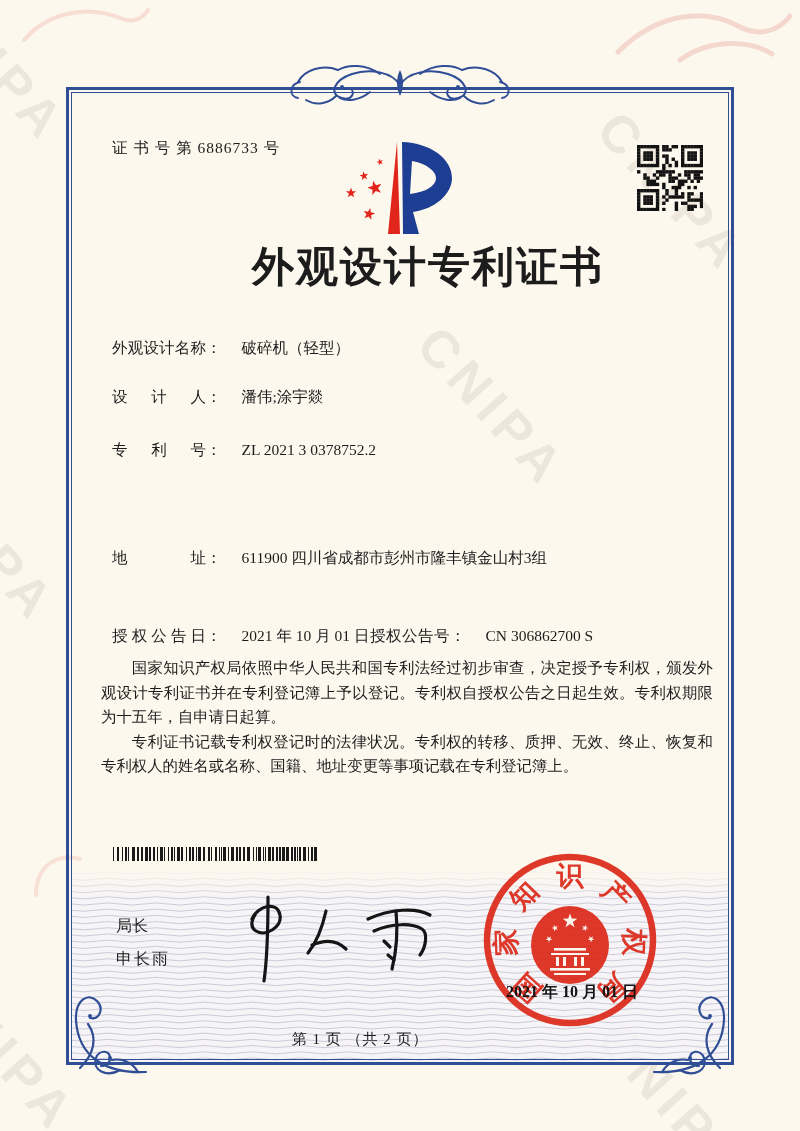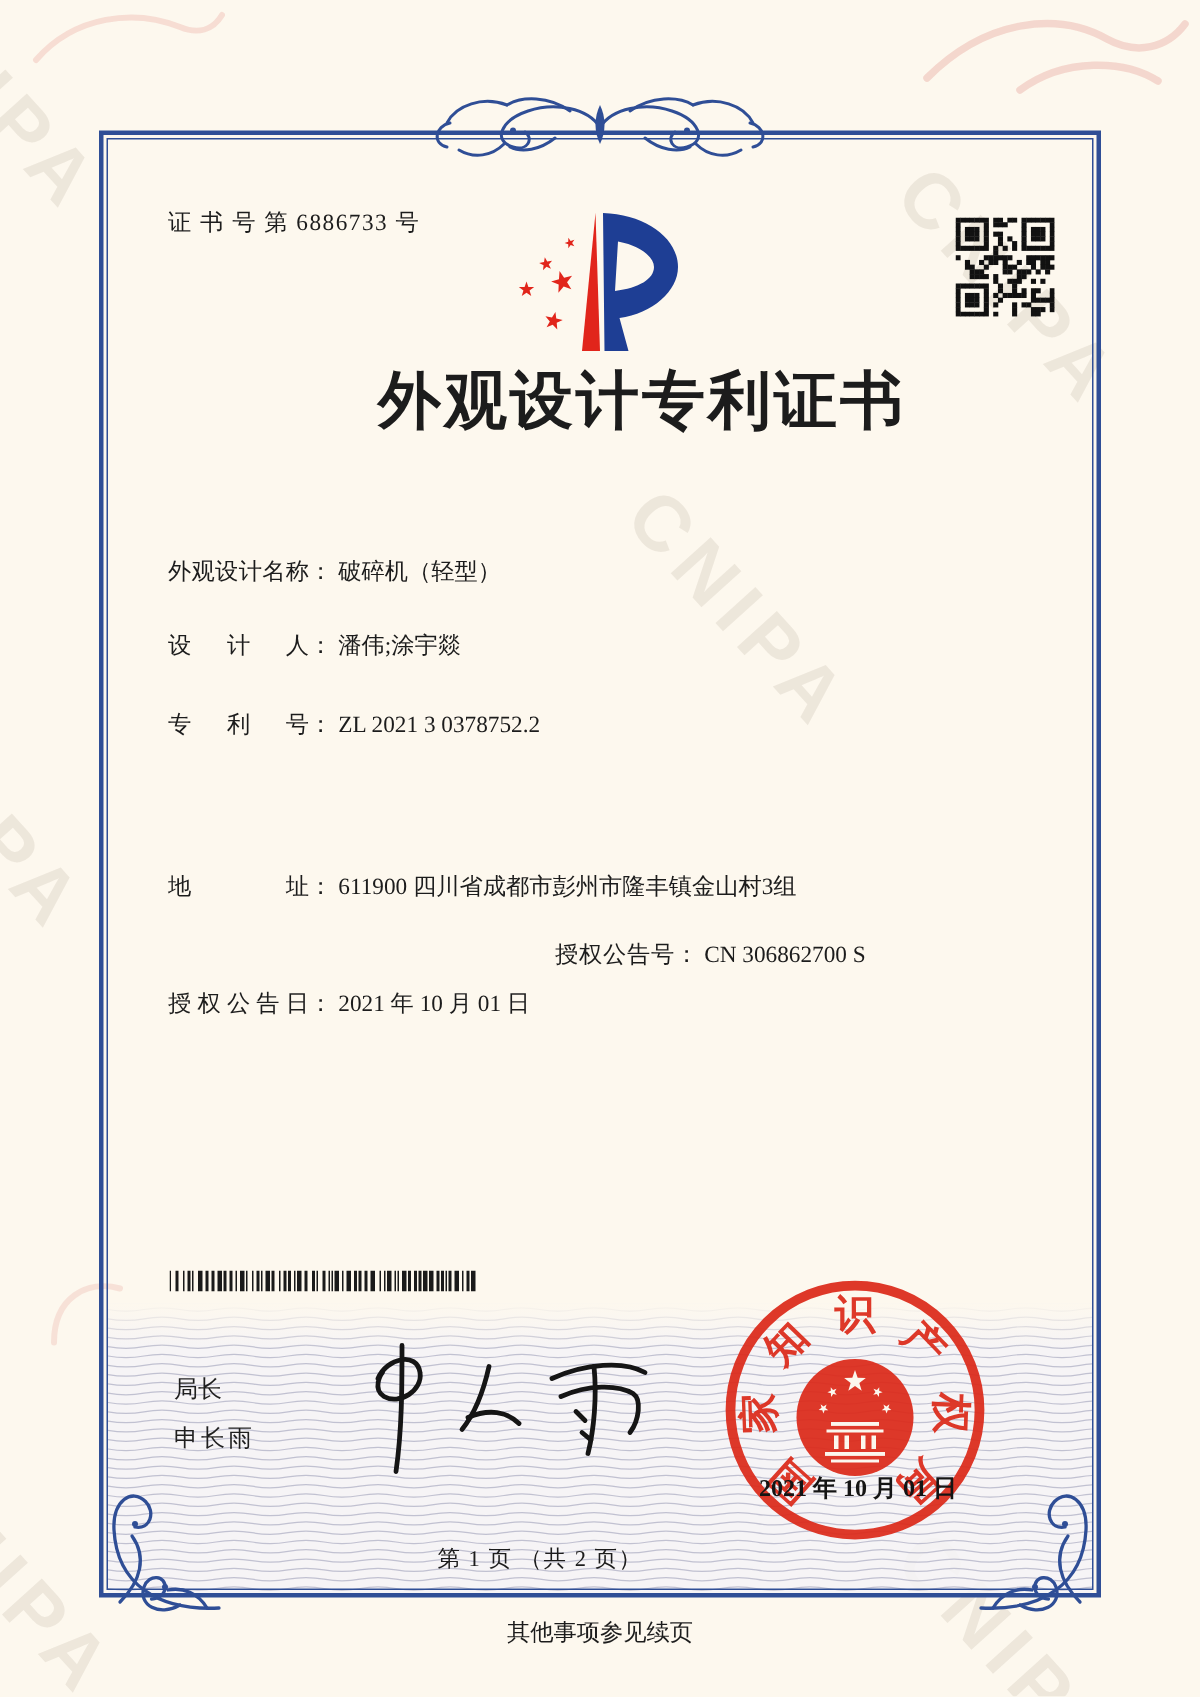--- a/index.html
+++ b/index.html
@@ -18,22 +18,22 @@
   .wavefade{position:absolute;left:72px;top:869px;width:656px;height:30px;z-index:2;
             background:linear-gradient(#fdf8ee,rgba(253,248,238,0));}
   .layer{position:absolute;inset:0;z-index:4;}
   .deco{z-index:5;}
   
   .cert-no{position:absolute;left:112px;top:138px;font-size:15.5px;letter-spacing:1px;}
   .title{position:absolute;left:0;width:100%;top:239px;text-align:center;font-size:42px;
          font-weight:bold;letter-spacing:2px;padding-left:28px;}
   
   .frow{position:absolute;left:112px;font-size:15.5px;white-space:nowrap;}
-  .flabel{display:inline-block;width:94px;text-align:justify;text-align-last:justify;vertical-align:bottom;margin-top:33px;}
-  .fvalue{margin-left:4px;}
+  .flabel{display:inline-block;width:94px;text-align:justify;text-align-last:justify;vertical-align:bottom;}
+  .fvalue{margin-left:20px;}
   .gr2{position:absolute;left:258px;top:0;white-space:nowrap;}
   .glabel{letter-spacing:.5px;}
   
   .paras{position:absolute;left:101px;top:656px;width:612px;font-size:15.4px;line-height:24.6px;
          text-align:justify;}
   .paras p{margin:0;text-indent:2em;}
   
   .sig-title{position:absolute;left:116px;top:916px;font-size:16px;
              font-family:"Liberation Sans","DejaVu Sans",sans-serif;color:#1f1f1f;}
   .sig-name{position:absolute;left:116px;top:949px;font-size:16px;letter-spacing:2px;
@@ -387,20 +387,24 @@
     <div class="frow" style="top:548px">
       <span class="flabel">地址</span><span>：</span><span class="fvalue">611900 四川省成都市彭州市隆丰镇金山村3组</span>
     </div>
     <div class="frow" style="top:626px">
       <span class="flabel">授权公告日</span><span>：</span><span class="fvalue">2021 年 10 月 01 日</span>
       <span class="gr2">
         <span class="glabel">授权公告号</span><span>：</span><span class="fvalue">CN 306862700 S</span>
       </span>
     </div>
 
+    <div class="paras">
+      <p>国家知识产权局依照中华人民共和国专利法经过初步审查，决定授予专利权，颁发外观设计专利证书并在专利登记簿上予以登记。专利权自授权公告之日起生效。专利权期限为十五年，自申请日起算。</p>
+      <p>专利证书记载专利权登记时的法律状况。专利权的转移、质押、无效、终止、恢复和专利权人的姓名或名称、国籍、地址变更等事项记载在专利登记簿上。</p>
+    </div>
 
     <svg id="barcode" class="abs" style="left:113px;top:847px" width="205" height="14" viewBox="0 0 205 14">
         <rect x="0" y="0" width="1" height="14" fill="#1a1a1a"></rect>
         <rect x="4" y="0" width="2" height="14" fill="#1a1a1a"></rect>
         <rect x="9" y="0" width="1" height="14" fill="#1a1a1a"></rect>
         <rect x="12" y="0" width="2" height="14" fill="#1a1a1a"></rect>
         <rect x="15" y="0" width="1" height="14" fill="#1a1a1a"></rect>
         <rect x="19" y="0" width="3" height="14" fill="#1a1a1a"></rect>
         <rect x="24" y="0" width="2" height="14" fill="#1a1a1a"></rect>
         <rect x="28" y="0" width="2" height="14" fill="#1a1a1a"></rect>
@@ -498,15 +502,14 @@
           <rect x="96" y="109" width="3" height="9"></rect>
           <rect x="103" y="109" width="3" height="9"></rect>
           <rect x="72" y="120" width="40" height="2.6"></rect>
           <rect x="76" y="125" width="32" height="2"></rect>
         </g>
       </g>
     </svg>
     <div class="seal-date">2021 年 10 月 01 日</div>
 
     <div class="page-num">第 1 页 （共 2 页）</div>
-    <div class="cont-note">其他事项参见续页</div>
   </div>
 </div>
 
 </body></html>

